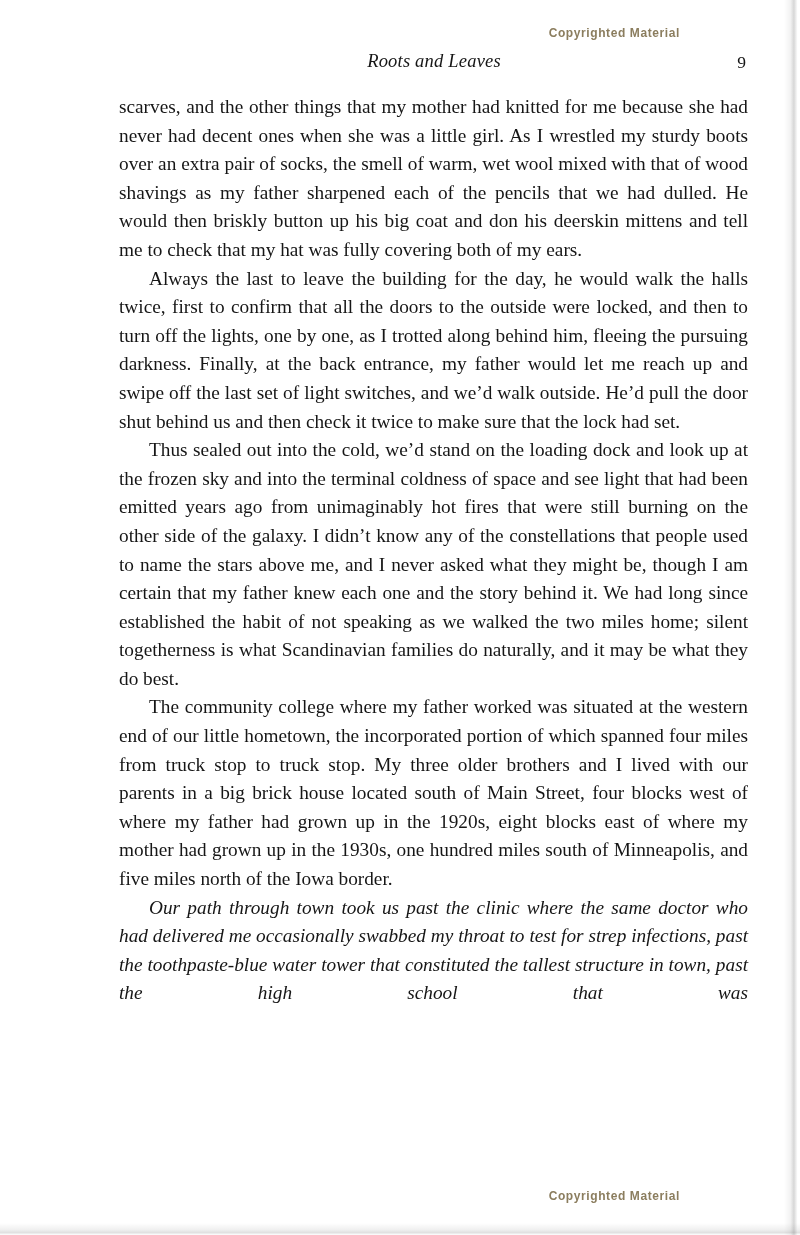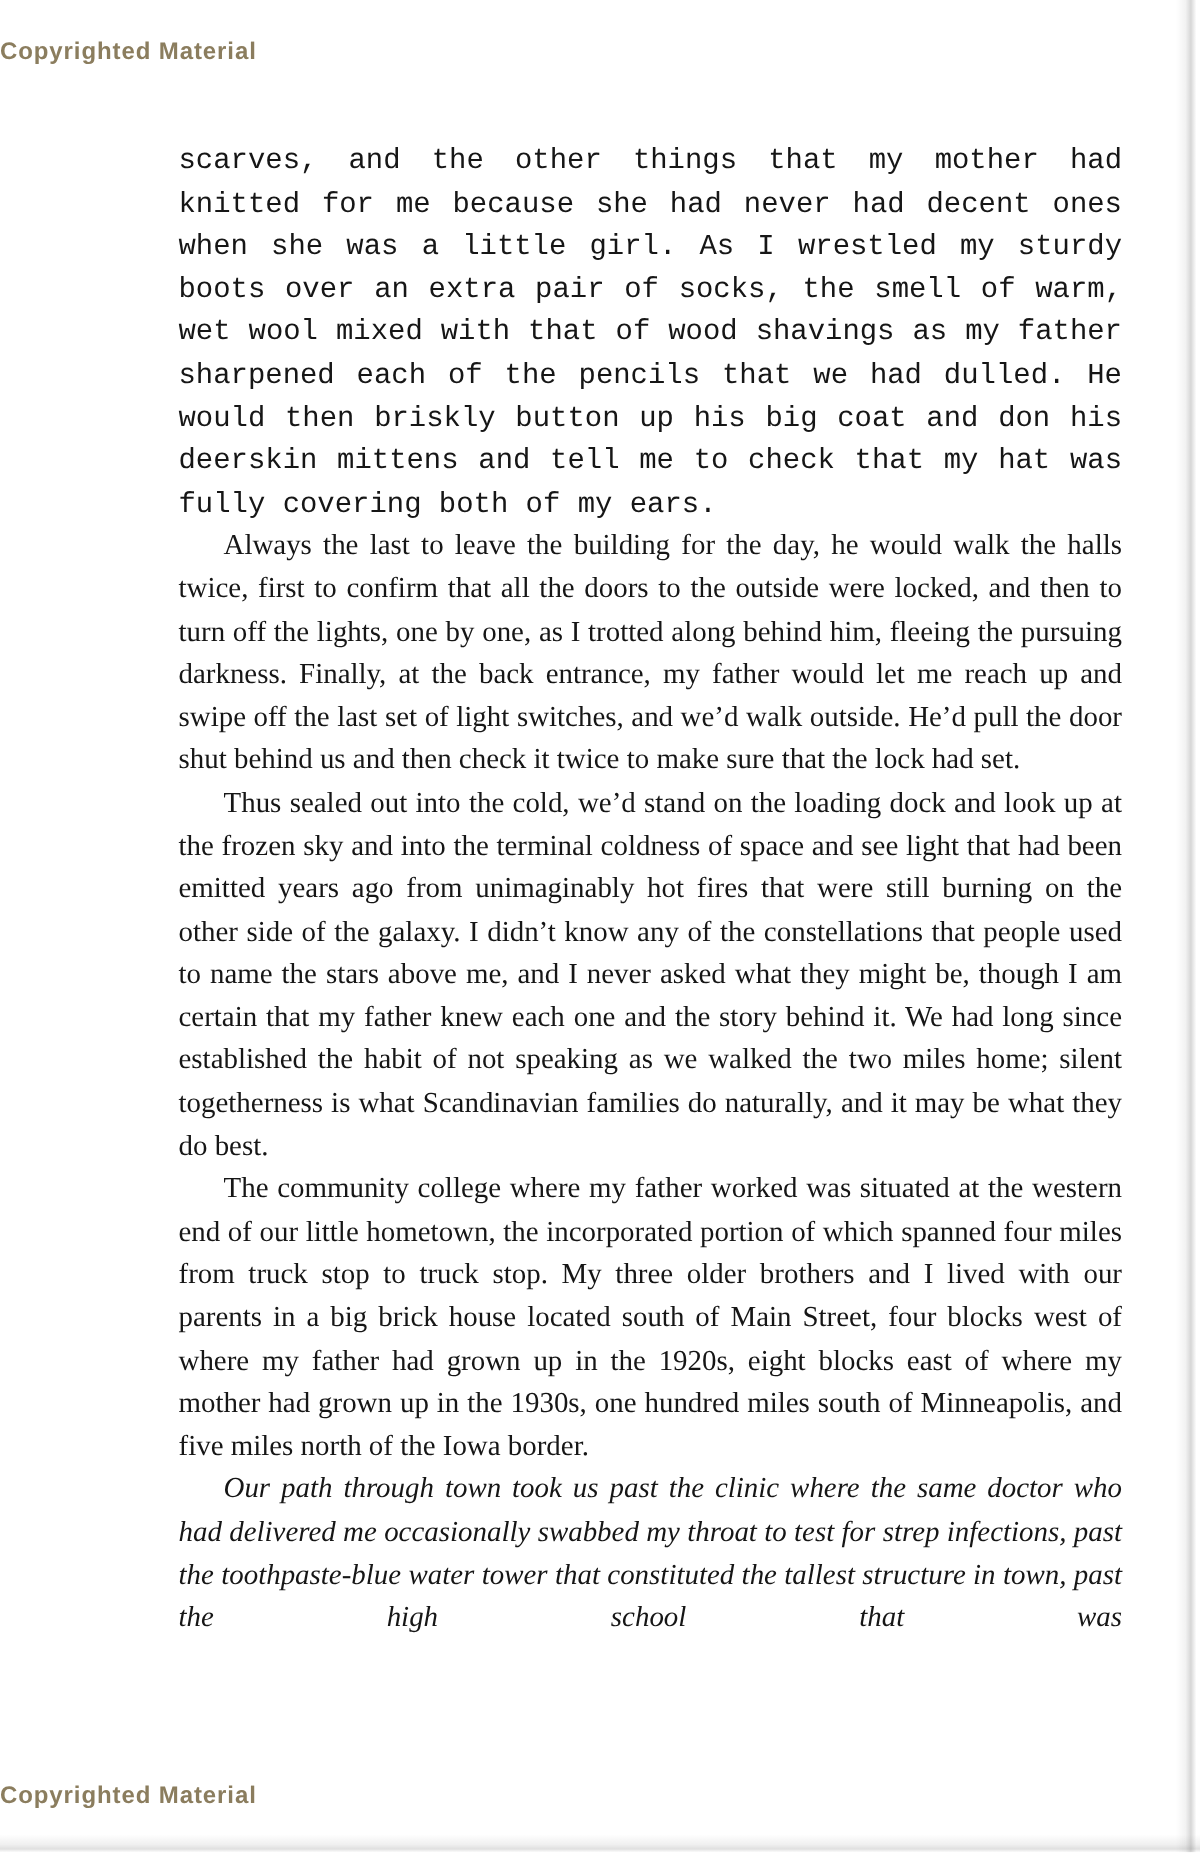--- a/index.html
+++ b/index.html
@@ -14,24 +14,24 @@
     height:1235px;
     background:var(--page-bg);
     overflow:hidden;
     font-family:"Liberation Serif", serif;
     color:var(--text-color);
   }
   .notice{
     position:absolute;
     left:0;
     width:680px;
-    text-align:left;
+    text-align:right;
     font-family:"Liberation Sans", sans-serif;
     font-weight:bold;
-    font-size:16px;
+    font-size:12px;
     letter-spacing:0.6px;
     color:var(--notice-color);
   }
   .notice.top{top:26px;}
   .notice.bottom{top:1189px;}
   .running-head-row{
     position:absolute;
     top:51px;
     left:120px;
     width:628px;
@@ -57,21 +57,20 @@
     font-size:19.3px;
     line-height:28.6px;
     text-align:justify;
   }
   .para{
     margin:0;
     text-indent:30px;
   }
   .para.first{
     text-indent:0;
-    font-family:Liberation Mono, monospace;
   }
   .para.continues{
     text-align-last:justify;
     font-style:italic;
   }
   .edge-right{
     position:absolute;
     top:0;
     right:0;
     width:16px;
@@ -98,20 +97,24 @@
     pointer-events:none;
   }
 </style>
 </head>
 <body>
 
 <div class="page">
 
   <div class="notice top">Copyrighted Material</div>
 
+  <div class="running-head-row">
+    <span class="running-head">Roots and Leaves</span>
+    <span class="page-number">9</span>
+  </div>
 
   <div class="body-text">
     <p class="para first">scarves, and the other things that my mother had knitted for me because she had never had decent ones when she was a little girl. As I wrestled my sturdy boots over an extra pair of socks, the smell of warm, wet wool mixed with that of wood shavings as my father sharpened each of the pencils that we had dulled. He would then briskly button up his big coat and don his deerskin mittens and tell me to check that my hat was fully covering both of my ears.</p>
     <p class="para">Always the last to leave the building for the day, he would walk the halls twice, first to confirm that all the doors to the outside were locked, and then to turn off the lights, one by one, as I trotted along behind him, fleeing the pursuing darkness. Finally, at the back entrance, my father would let me reach up and swipe off the last set of light switches, and we’d walk outside. He’d pull the door shut behind us and then check it twice to make sure that the lock had set.</p>
     <p class="para">Thus sealed out into the cold, we’d stand on the loading dock and look up at the frozen sky and into the terminal coldness of space and see light that had been emitted years ago from unimaginably hot fires that were still burning on the other side of the galaxy. I didn’t know any of the constellations that people used to name the stars above me, and I never asked what they might be, though I am certain that my father knew each one and the story behind it. We had long since established the habit of not speaking as we walked the two miles home; silent togetherness is what Scandinavian families do naturally, and it may be what they do best.</p>
     <p class="para">The community college where my father worked was situated at the western end of our little hometown, the incorporated portion of which spanned four miles from truck stop to truck stop. My three older brothers and I lived with our parents in a big brick house located south of Main Street, four blocks west of where my father had grown up in the 1920s, eight blocks east of where my mother had grown up in the 1930s, one hundred miles south of Minneapolis, and five miles north of the Iowa border.</p>
     <p class="para continues">Our path through town took us past the clinic where the same doctor who had delivered me occasionally swabbed my throat to test for strep infections, past the toothpaste-blue water tower that constituted the tallest structure in town, past the high school that was</p>
   </div>
 
   <div class="notice bottom">Copyrighted Material</div>

